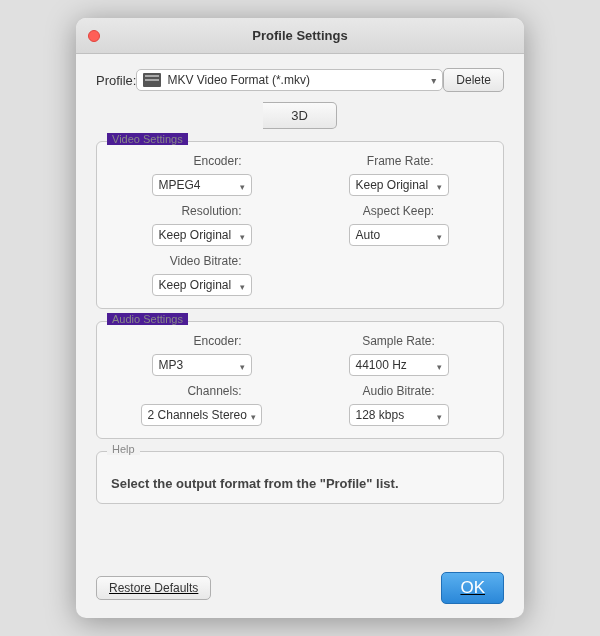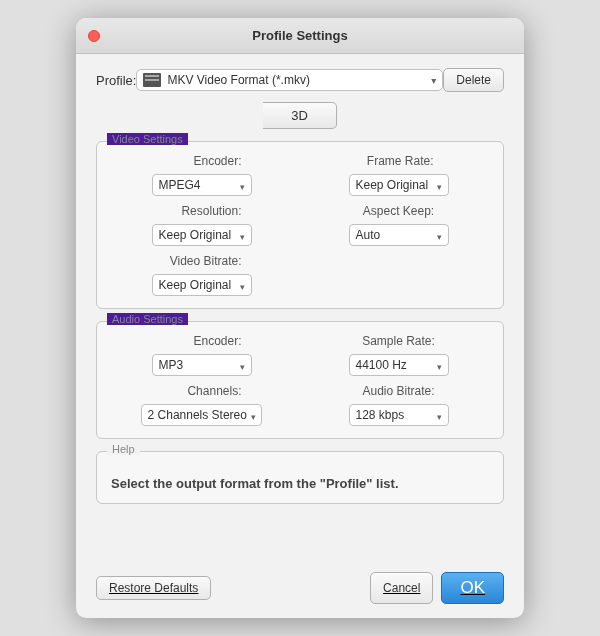--- a/index.html
+++ b/index.html
@@ -354,17 +354,16 @@
       <span class="help-title">Help</span>
       <p class="help-text">Select the output format from the "Profile" list.</p>
     </div>
 
     <div class="spacer"></div>
   </div>
 
   <div class="bottom-bar">
     <button class="btn">Restore Defaults</button>
     <div class="right-buttons">
-      <button class="btn">Cancel</button>
       <button class="btn-primary">OK</button>
     </div>
   </div>
 </div>
 
 </body></html>

